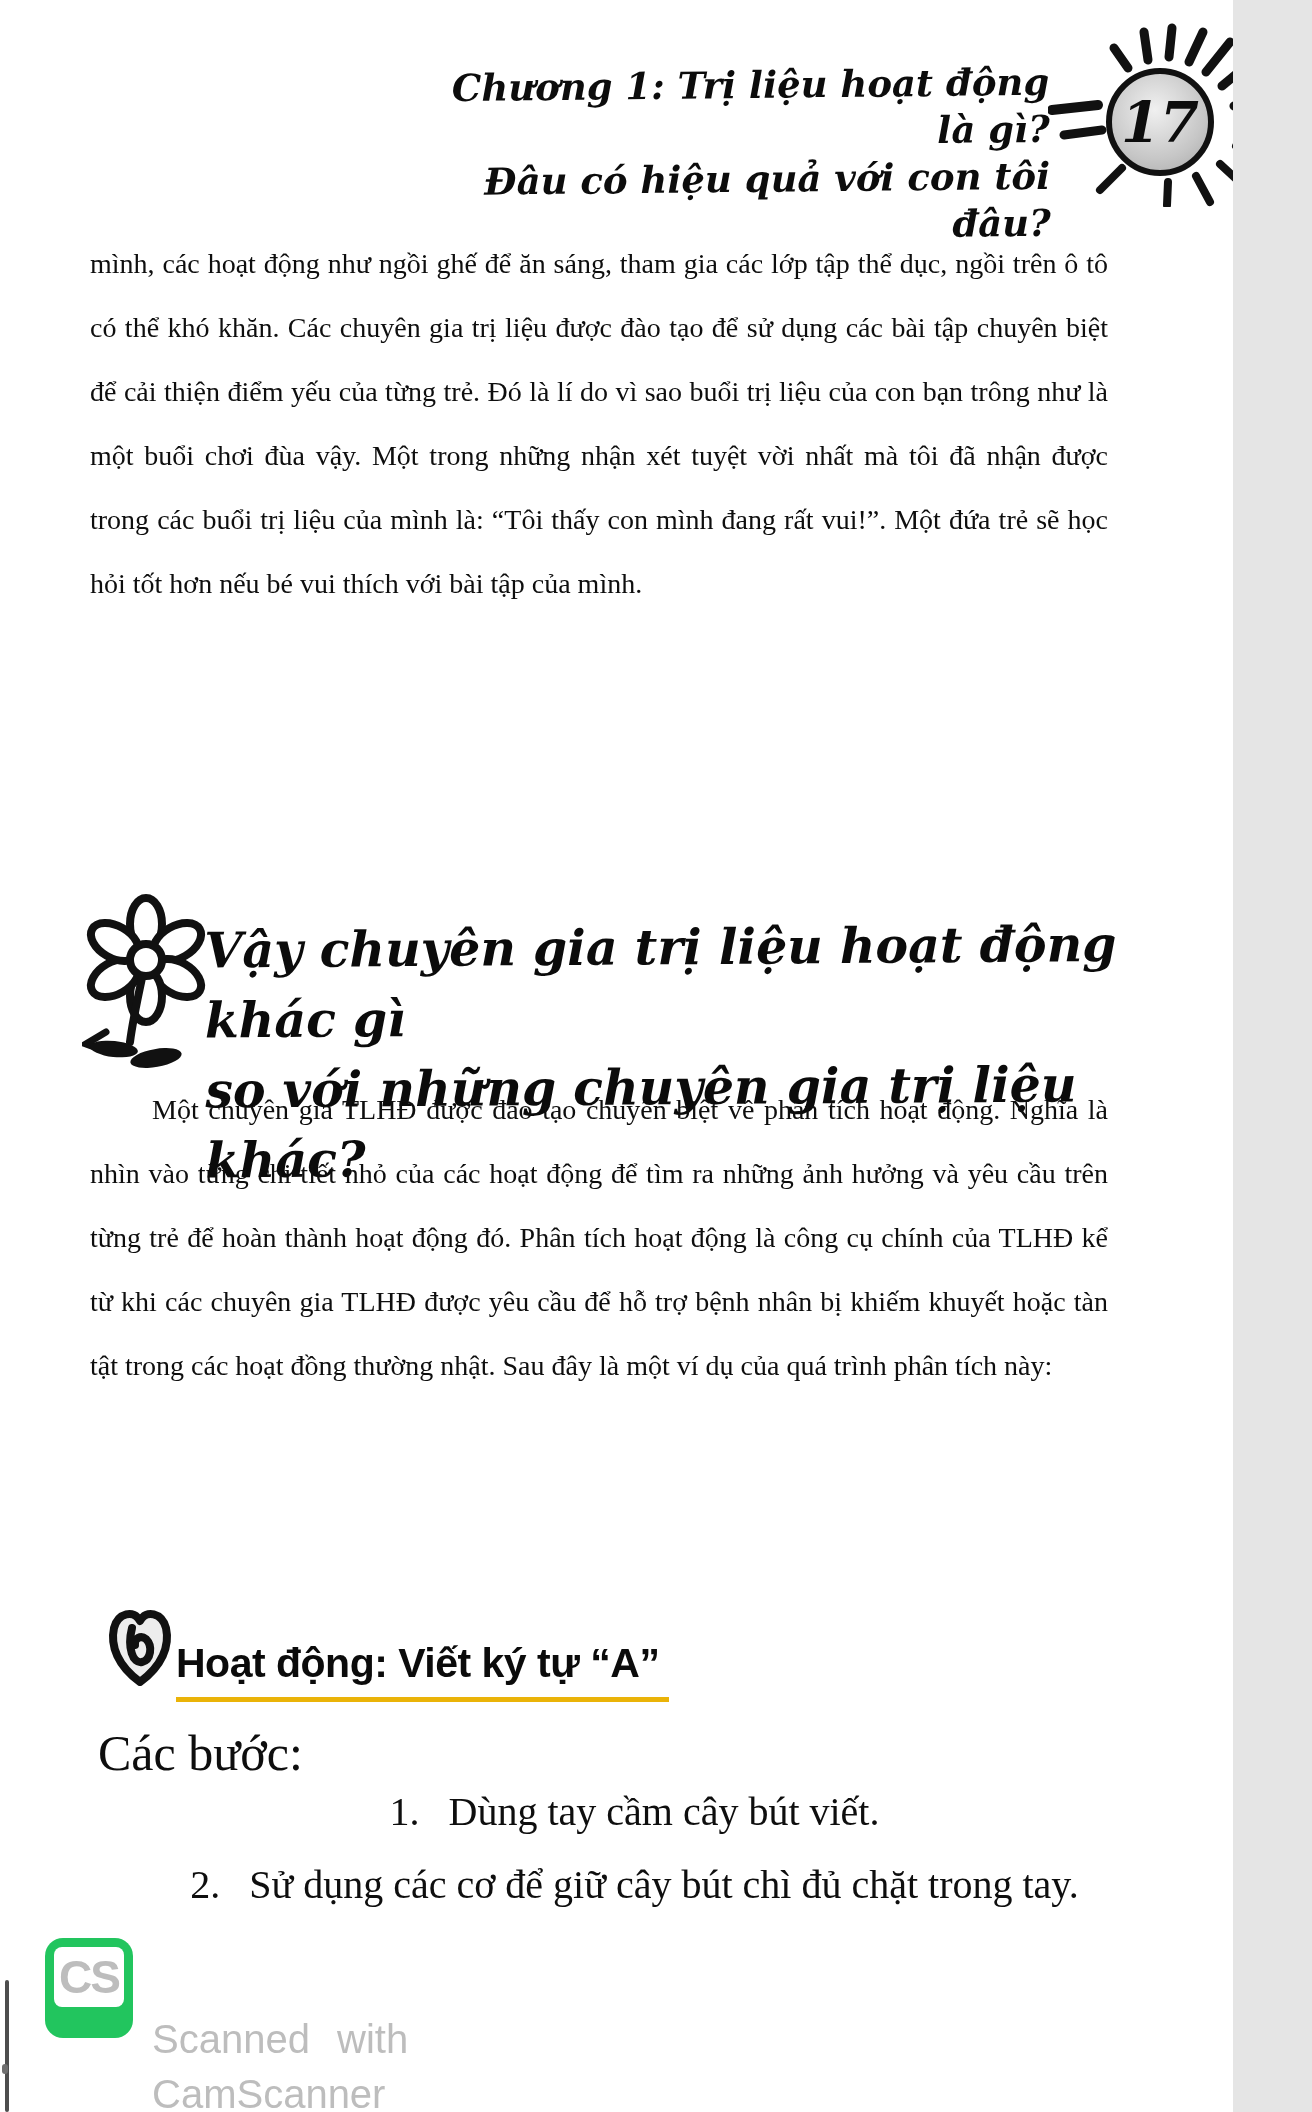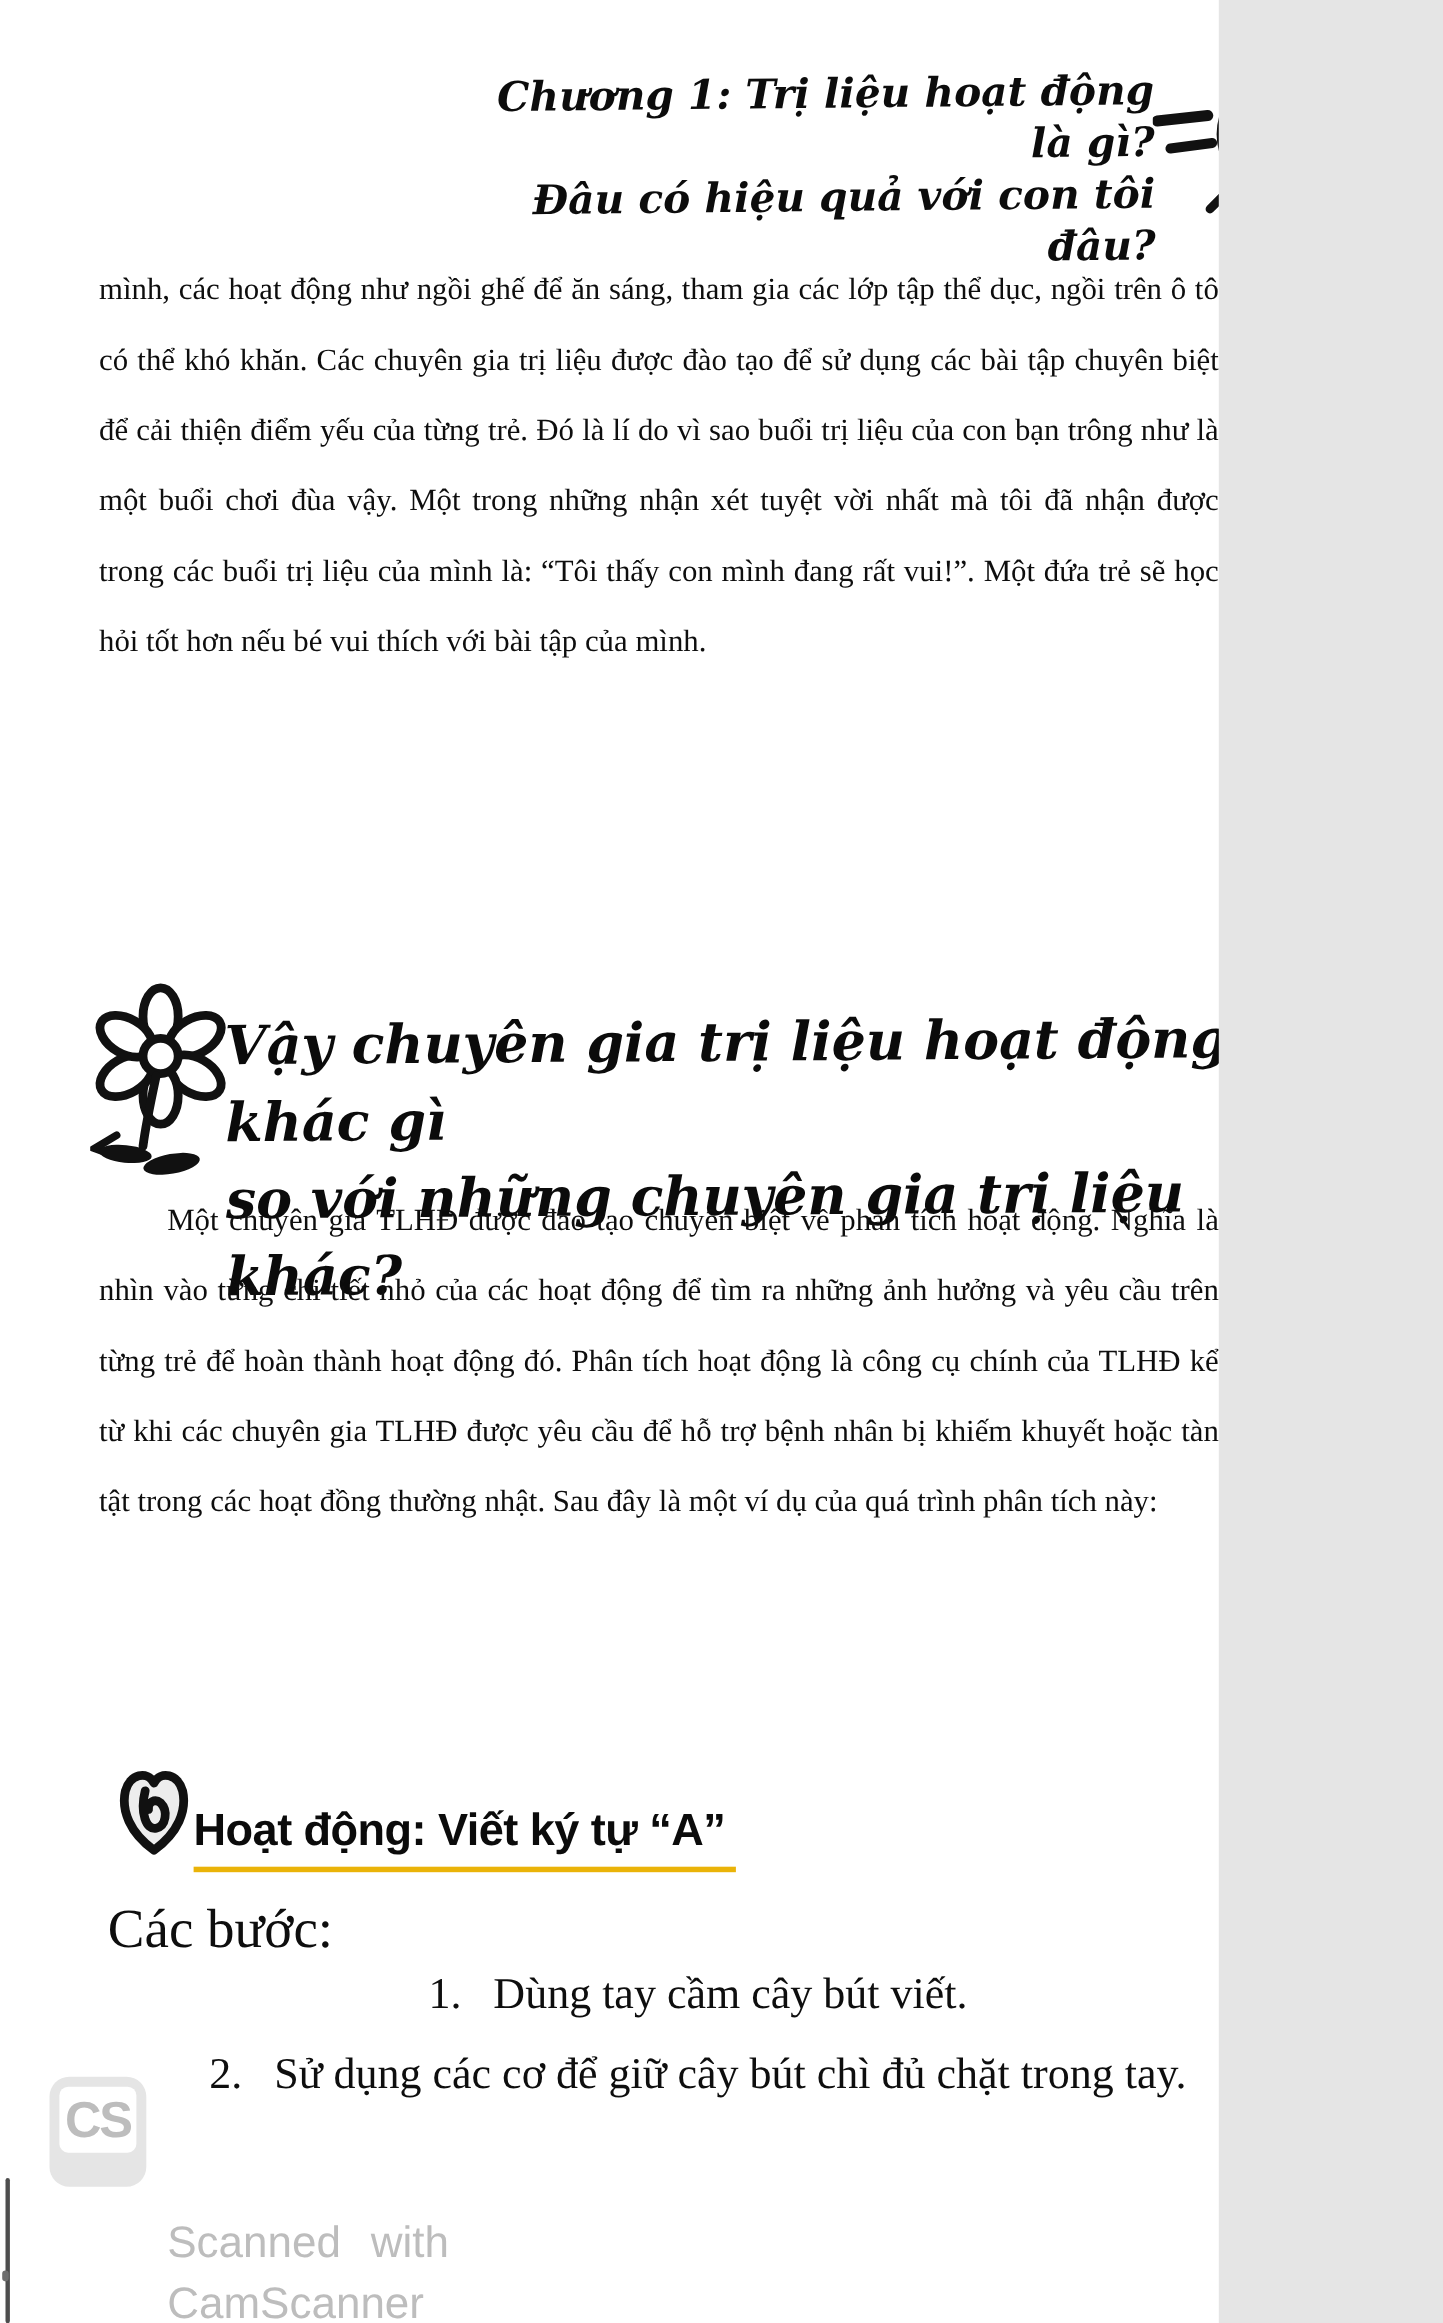--- a/index.html
+++ b/index.html
@@ -1,18 +1,18 @@
 <!DOCTYPE html>
 <html><head>
 <meta charset="utf-8">
 <style>
   html,body{margin:0;padding:0;background:#e5e5e5;}
   .page{
     position:relative;
-    width:1108px;height:2112px;
+    width:1233px;height:2112px;
     background:#ffffff;
     overflow:hidden;
     font-family:"Liberation Serif","DejaVu Serif",serif;
     color:#101010;
   }
   
   .chapter-heading{
     position:absolute;left:430px;top:62px;width:620px;
     text-align:right;
     font-family:"DejaVu Serif",serif;
@@ -59,22 +59,22 @@
   .step{
     position:absolute;left:115px;width:1010px;
     font-size:40px;color:#0e0e0e;white-space:nowrap;text-align:center;
   }
   .step .num{display:inline-block;width:88px;}
   .step1{top:1788px;}
   .step2{top:1861px;}
   .step3{top:1934px;}
   
   .cs-logo{
-    position:absolute;left:45px;top:1888px;width:88px;height:100px;
-    background:#e5e5e5;border-radius:18px;
+    position:absolute;left:45px;top:1938px;width:88px;height:100px;
+    background:#22c55e;border-radius:18px;
   }
   .cs-logo .inner{
     position:absolute;left:9px;top:9px;right:9px;height:60px;
     background:#ffffff;border-radius:8px;
     display:flex;align-items:center;justify-content:center;
   }
   .cs-logo .inner span{
     font-family:"Liberation Sans",sans-serif;
     font-weight:700;font-size:46px;letter-spacing:-2px;color:#bdbdbd;
   }

